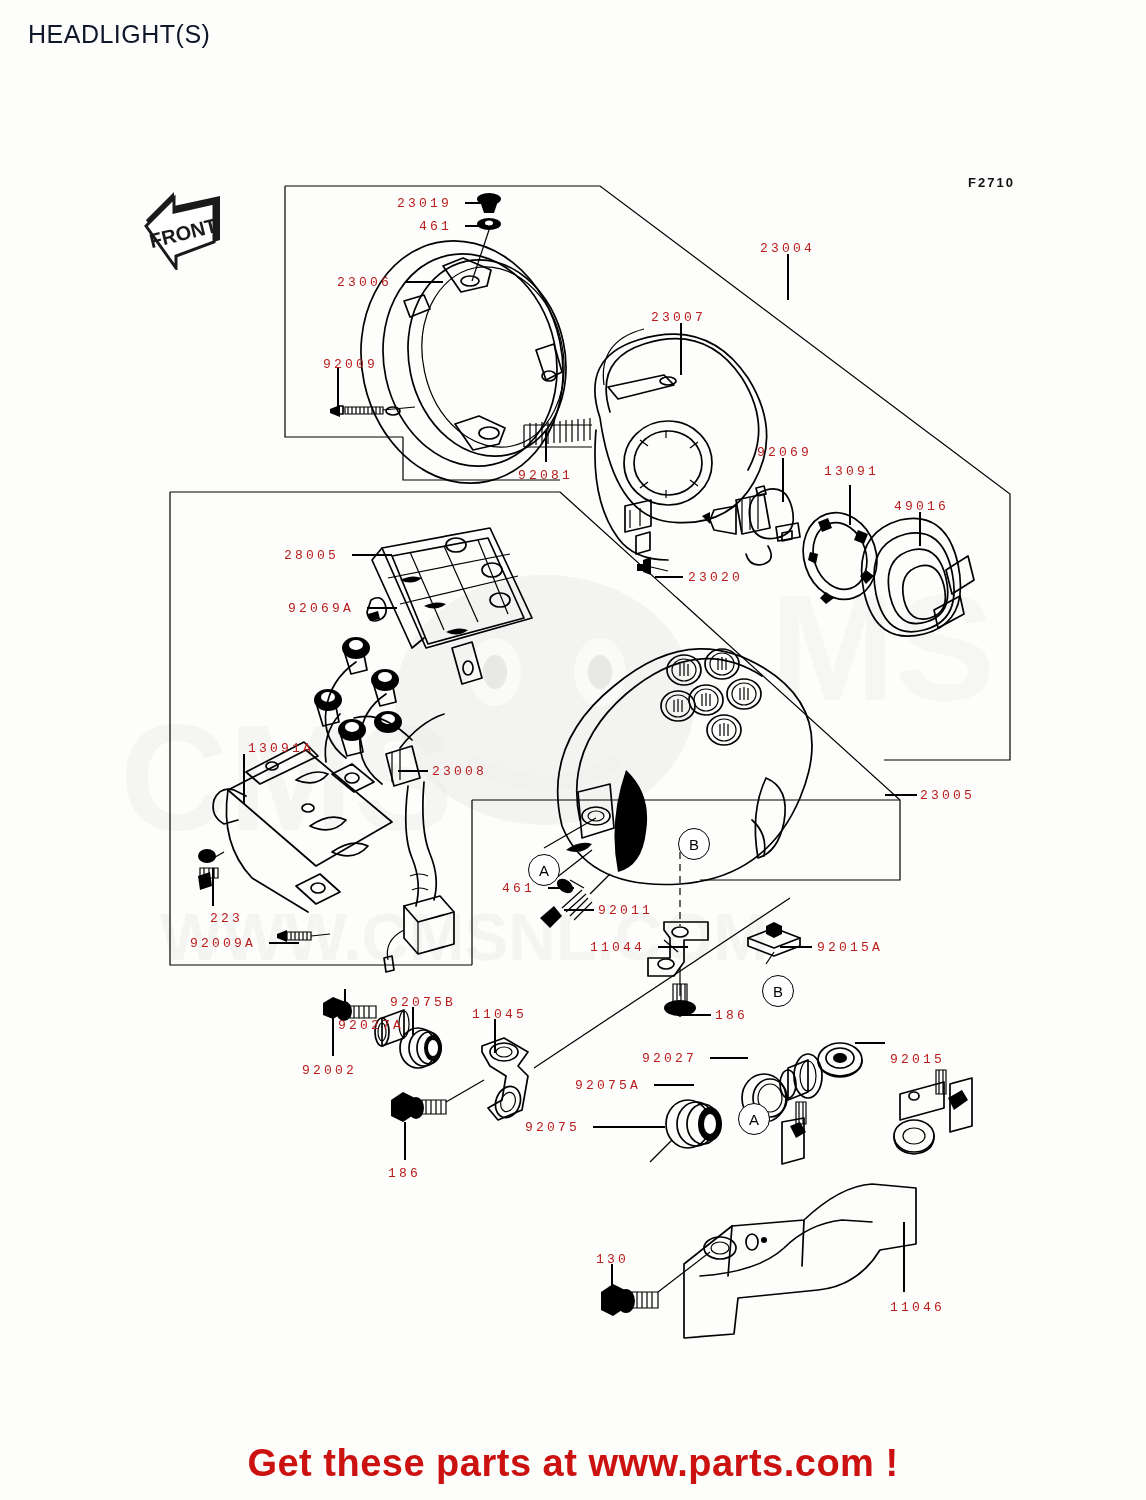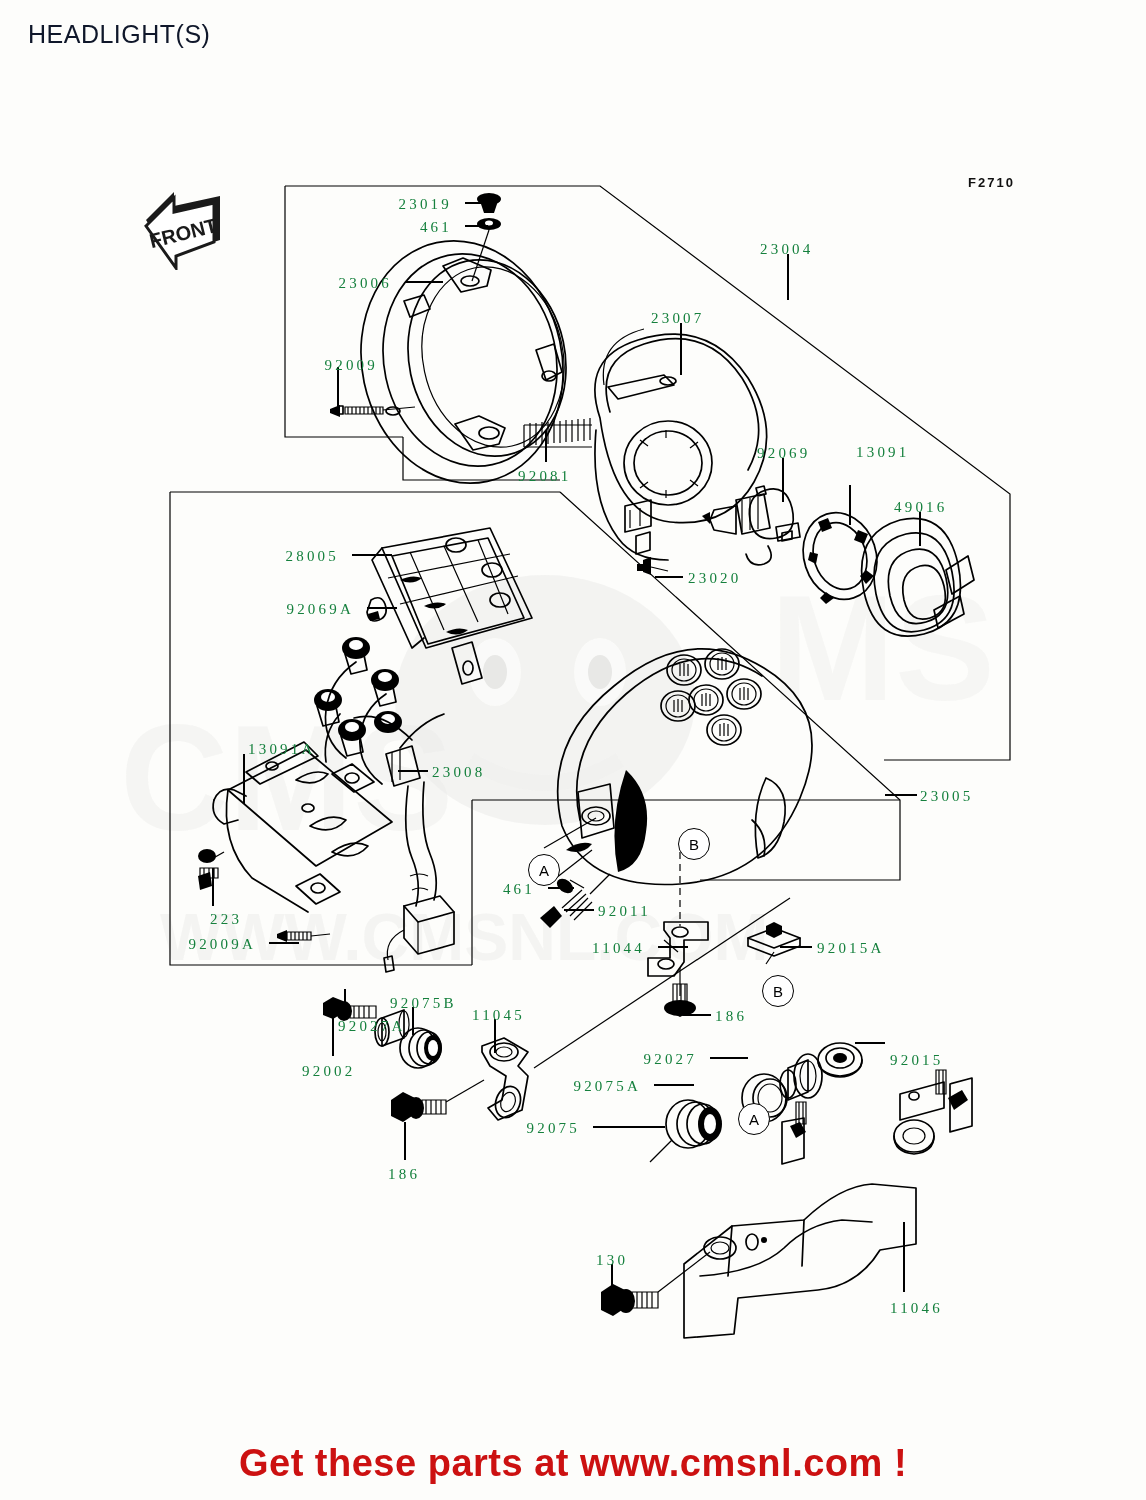--- a/index.html
+++ b/index.html
@@ -4,21 +4,21 @@
 <style>
   html,body{margin:0;padding:0;background:#fdfdfb;}
   body{font-family:"Liberation Sans",sans-serif;}
   #page{position:relative;width:1146px;height:1500px;background:#fdfdfb;overflow:hidden;}
 
   #title{position:absolute;left:28px;top:20px;font-size:25px;color:#0f172a;letter-spacing:.5px;}
   #refcode{position:absolute;left:968px;top:175px;font-size:13px;color:#111;letter-spacing:2px;font-weight:600;}
   #footer{position:absolute;left:0;top:1442px;width:1146px;text-align:center;
           font-size:38px;font-weight:bold;color:#cc1111;letter-spacing:.5px;}
 
-  .lbl{position:absolute;font-size:15px;color:#15803d;letter-spacing:3.2px;white-space:nowrap;font-family:Liberation Serif, serif;}
+  .lbl{position:absolute;font-size:13px;color:#b91c1c;letter-spacing:3.2px;white-space:nowrap;font-family:Liberation Mono, monospace;}
   .lbl.r{transform:translateX(-100%);}
 
   .ld{position:absolute;background:#000;height:1.6px;transform-origin:0 50%;}
   .ldv{position:absolute;background:#000;width:1.6px;}
 
   .circ{position:absolute;width:30px;height:30px;border:1.8px solid #000;border-radius:50%;
         background:#fff;font-size:15px;display:flex;align-items:center;justify-content:center;color:#000;}
 
   svg.art{position:absolute;left:0;top:0;width:1146px;height:1500px;pointer-events:none;}
   .st{fill:none;stroke:#000;stroke-width:1.7;stroke-linejoin:round;stroke-linecap:round;}
@@ -475,21 +475,21 @@
     </div>
   <div id="labels-layer">
       <div class="lbl r" style="left: 452px; top: 196px;">23019</div>
       <div class="lbl r" style="left: 452px; top: 219px;">461</div>
       <div class="lbl r" style="left: 392px; top: 275px;">23006</div>
       <div class="lbl r" style="left: 378px; top: 357px;">92009</div>
       <div class="lbl" style="left: 518px; top: 468px;">92081</div>
       <div class="lbl" style="left: 760px; top: 241px;">23004</div>
       <div class="lbl" style="left: 651px; top: 310px;">23007</div>
       <div class="lbl" style="left: 757px; top: 445px;">92069</div>
-      <div class="lbl" style="left: 824px; top: 444px; margin-left: 32px;">13091</div>
+      <div class="lbl" style="left: 824px; top: 464px;">13091</div>
       <div class="lbl" style="left: 894px; top: 499px;">49016</div>
       <div class="lbl" style="left: 688px; top: 570px;">23020</div>
       <div class="lbl r" style="left: 339px; top: 548px;">28005</div>
       <div class="lbl r" style="left: 354px; top: 601px;">92069A</div>
       <div class="lbl" style="left: 248px; top: 741px;">13091A</div>
       <div class="lbl" style="left: 210px; top: 911px;">223</div>
       <div class="lbl r" style="left: 256px; top: 936px;">92009A</div>
       <div class="lbl" style="left: 432px; top: 764px;">23008</div>
       <div class="lbl" style="left: 920px; top: 788px;">23005</div>
       <div class="lbl r" style="left: 535px; top: 881px;">461</div>
@@ -509,14 +509,14 @@
       <div class="lbl" style="left: 596px; top: 1252px;">130</div>
       <div class="lbl" style="left: 890px; top: 1300px;">11046</div>
     </div>
   <div id="callouts-layer">
       <div class="circ" style="left: 528px; top: 854px;">A</div>
       <div class="circ" style="left: 678px; top: 828px;">B</div>
       <div class="circ" style="left: 762px; top: 975px;">B</div>
       <div class="circ" style="left: 738px; top: 1103px;">A</div>
     </div>
 
-  <div id="footer">Get these parts at www.cmsnl.com !</div>
+  <div id="footer">Get these parts at www.parts.com !</div>
 </div>
 
 </body></html>

